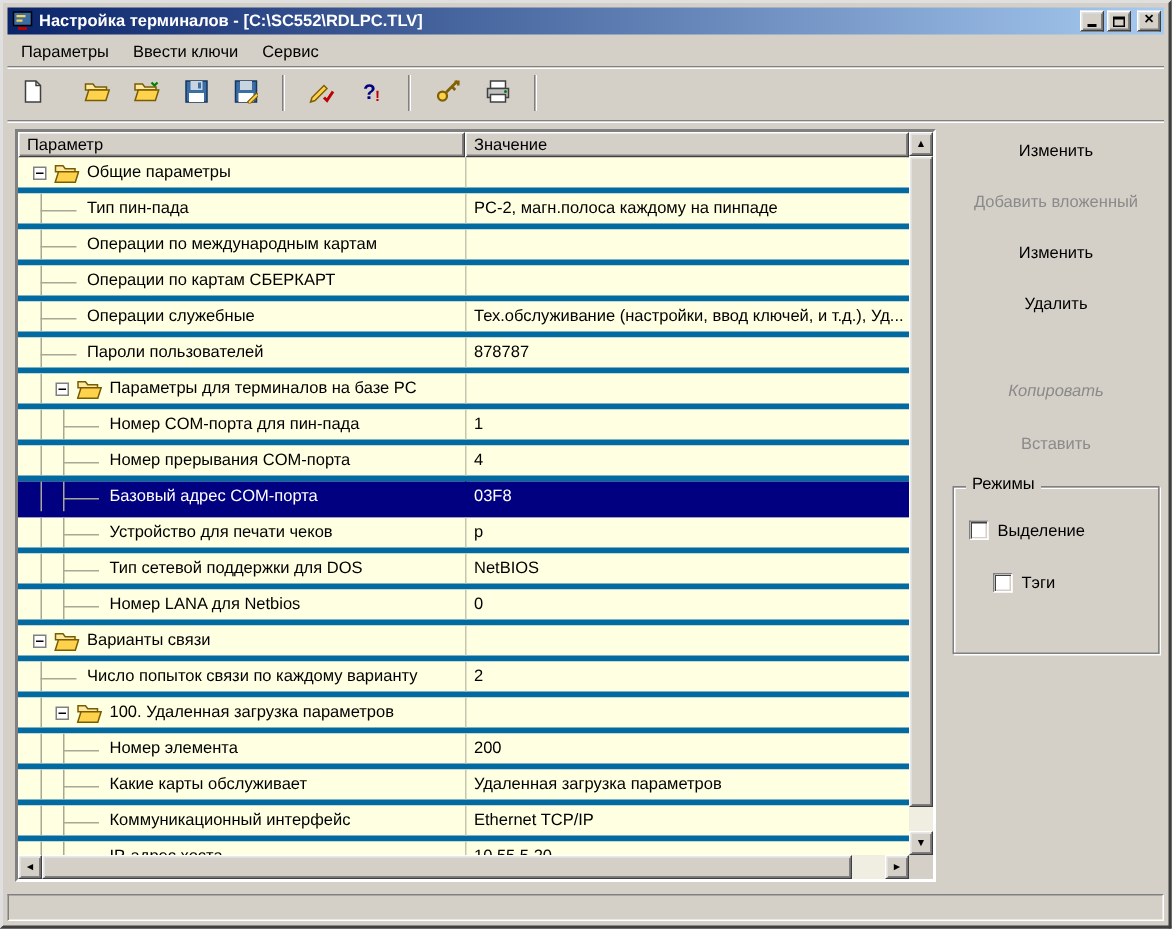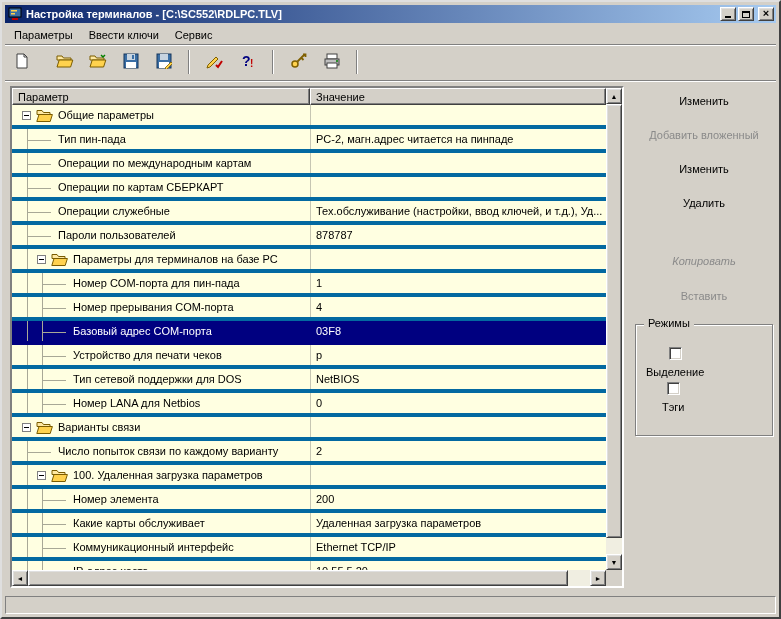--- a/index.html
+++ b/index.html
@@ -107,21 +107,21 @@
     background:transparent; border:0; padding:0;
     font-family:"Liberation Sans", sans-serif; font-size:11px; color:#000; text-align:center;
   }
   .side-btn.disabled { color:#8A8A8A; }
   .groupbox {
     position:absolute; left:633px; top:322px; width:138px; height:112px;
     border:1px solid #808080;
     box-shadow:inset 1px 1px 0 #fff, 1px 1px 0 #fff;
   }
   .groupbox-label { position:absolute; top:-8px; left:8px; background:#D4D0C8; padding:0 4px; }
-  .cb-row { position:absolute; left:10px; display:flex; align-items:center; gap:6px;flex-direction:column; }
+  .cb-row { position:absolute; left:10px; display:flex; align-items:center; gap:6px; }
   .cb-row.r1 { top:22px; }
   .cb-row.r2 { top:57px;margin-left:16px; }
   .cb-box {
     width:13px; height:13px; background:#fff; flex:0 0 13px;
     border:1px solid; border-color:#808080 #fff #fff #808080;
     box-shadow:inset 1px 1px 0 #404040, inset -1px -1px 0 #D4D0C8;
   }
   
   .statusbar {
     position:absolute; left:3px; right:3px; bottom:3px; height:18px;
@@ -268,21 +268,21 @@
             </span>
             <span class="plabel">Общие параметры</span>
           </div>
           <div class="vcell"></div>
         </div>
         <div class="trow">
           <div class="pcell">
             <span class="branch"></span>
             <span class="plabel">Тип пин-пада</span>
           </div>
-          <div class="vcell">PC-2, магн.адрес читается на пинпаде</div>
+          <div class="vcell">PC-2, магн.полоса каждому на пинпаде</div>
         </div>
         <div class="trow">
           <div class="pcell">
             <span class="branch"></span>
             <span class="plabel">Операции по международным картам</span>
           </div>
           <div class="vcell"></div>
         </div>
         <div class="trow">
           <div class="pcell">

